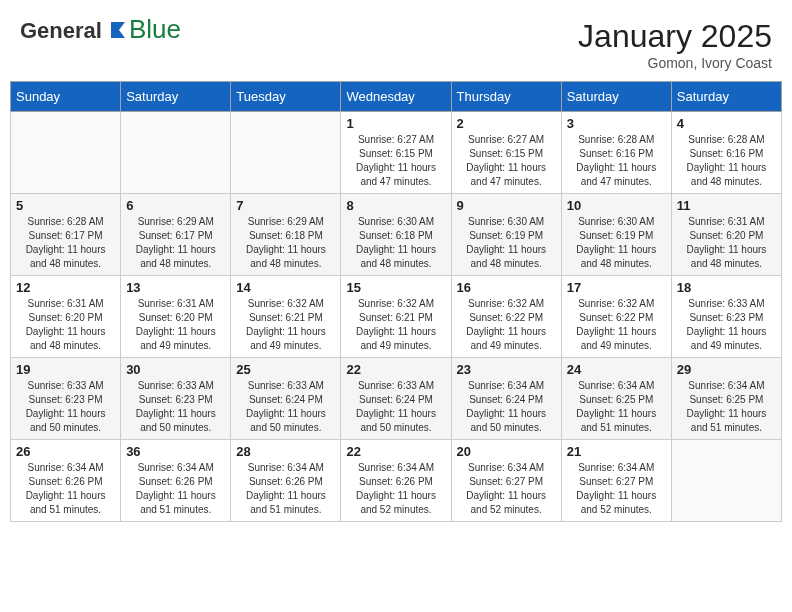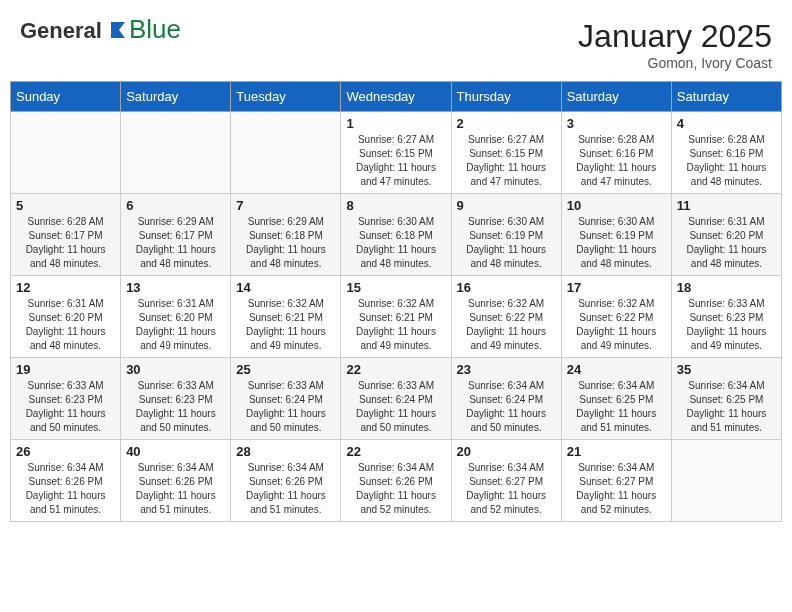--- a/index.html
+++ b/index.html
@@ -261,35 +261,35 @@
 Sunset: 6:24 PM
 Daylight: 11 hours and 50 minutes.</div>
         </td>
         <td>
           <div class="day-number">24</div>
           <div class="day-info" style="white-space: pre-line;">Sunrise: 6:34 AM
 Sunset: 6:25 PM
 Daylight: 11 hours and 51 minutes.</div>
         </td>
         <td>
-          <div class="day-number">35</div>
+          <div class="day-number">29</div>
           <div class="day-info" style="white-space: pre-line;">Sunrise: 6:34 AM
 Sunset: 6:25 PM
 Daylight: 11 hours and 51 minutes.</div>
         </td>
       </tr>
       <tr>
         <td>
           <div class="day-number">26</div>
           <div class="day-info" style="white-space: pre-line;">Sunrise: 6:34 AM
 Sunset: 6:26 PM
 Daylight: 11 hours and 51 minutes.</div>
         </td>
         <td>
-          <div class="day-number">40</div>
+          <div class="day-number">36</div>
           <div class="day-info" style="white-space: pre-line;">Sunrise: 6:34 AM
 Sunset: 6:26 PM
 Daylight: 11 hours and 51 minutes.</div>
         </td>
         <td>
           <div class="day-number">28</div>
           <div class="day-info" style="white-space: pre-line;">Sunrise: 6:34 AM
 Sunset: 6:26 PM
 Daylight: 11 hours and 51 minutes.</div>
         </td>

